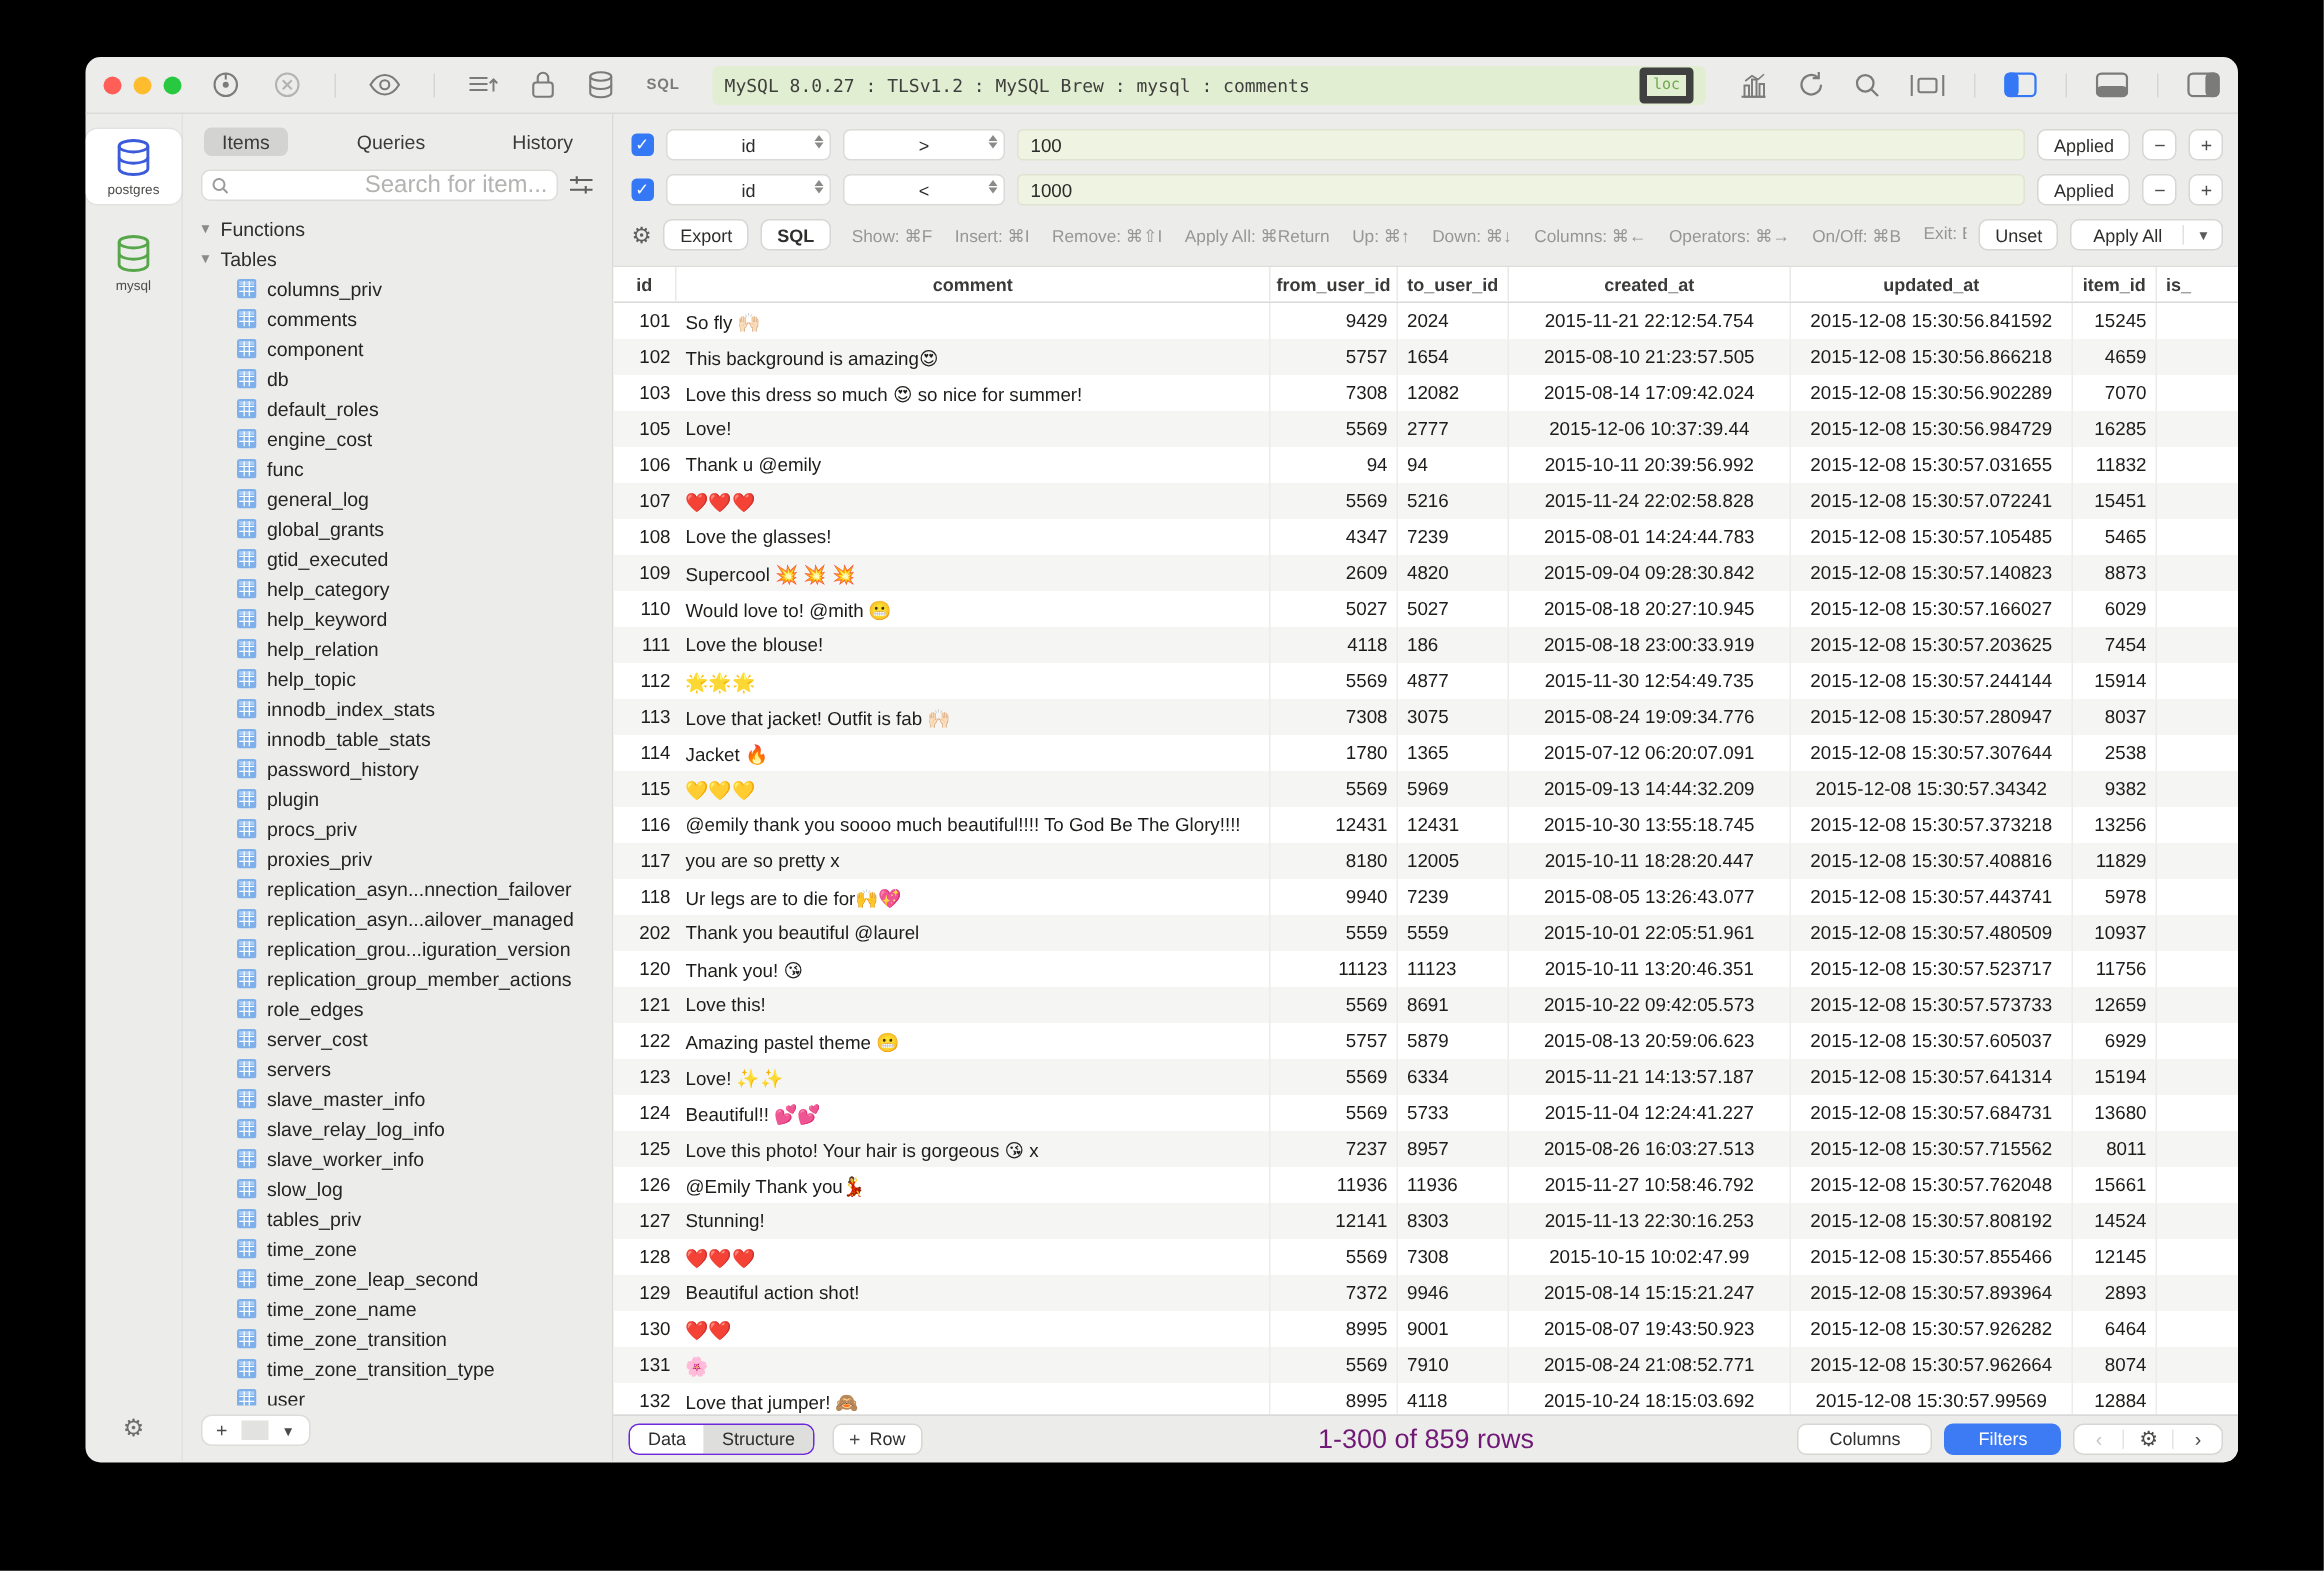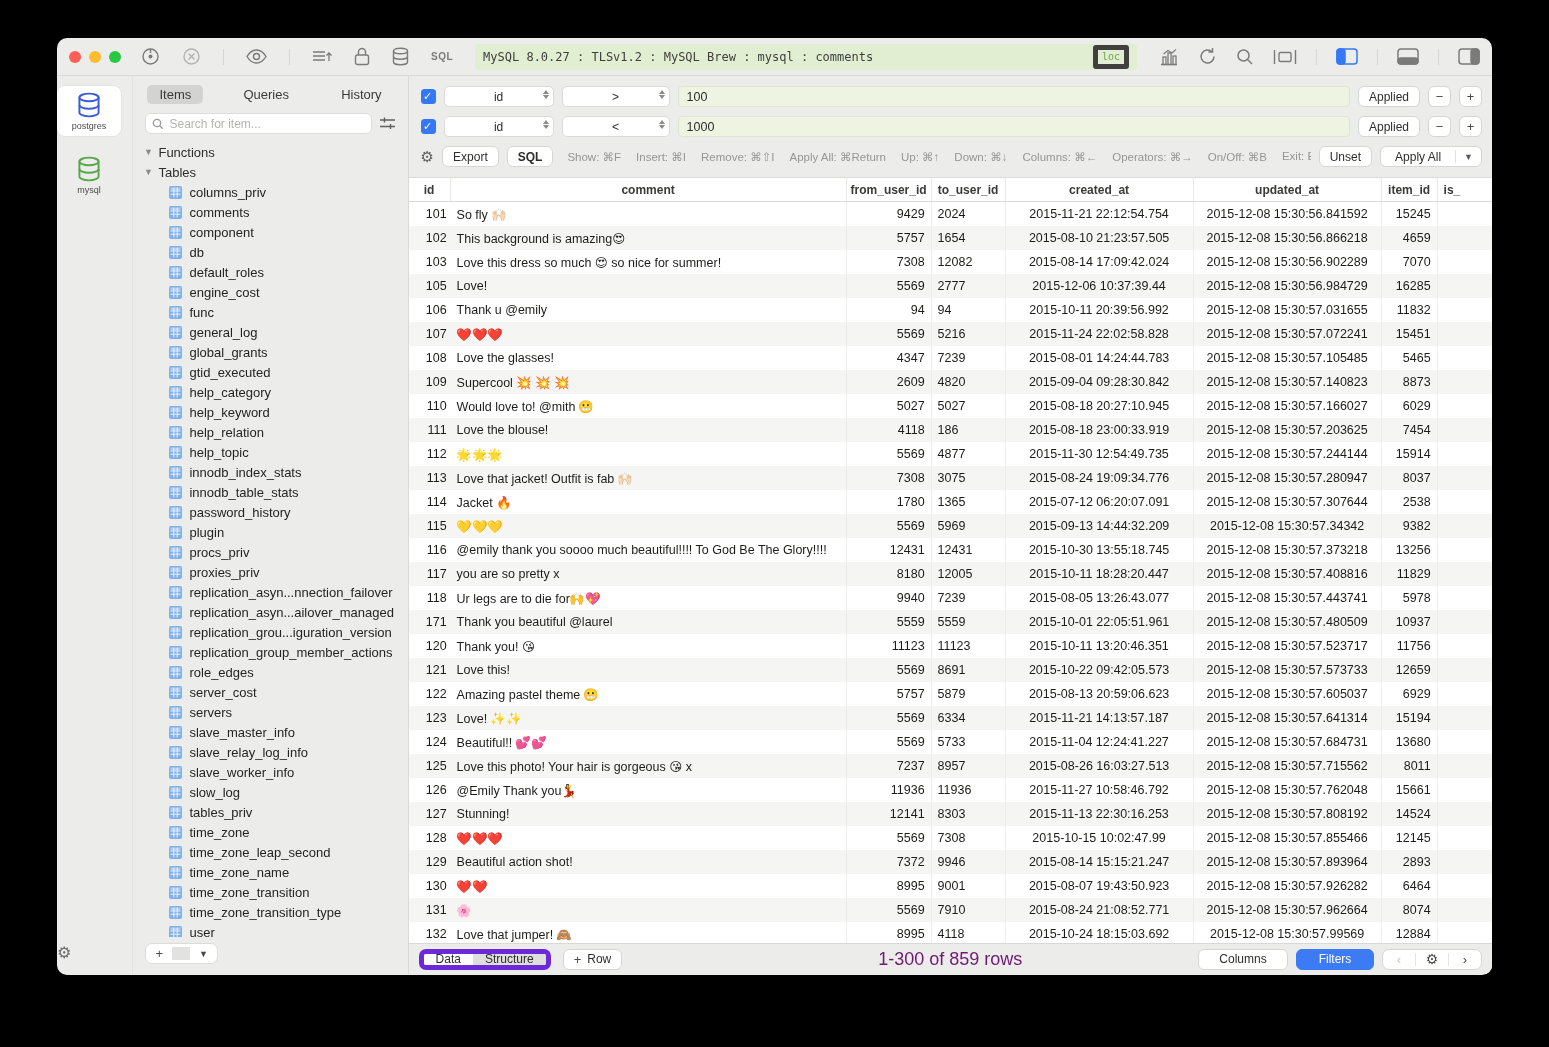--- a/index.html
+++ b/index.html
@@ -14,33 +14,33 @@
   .tb-icons { display:flex; align-items:center; gap:22px; color:#7b7b79; }
   .tb-icons .dim { color:#b3b3b1; }
   .tb-sep { width:1px; height:16px; background:#d6d6d4; }
   .sql-text { font-size:10px; font-weight:bold; letter-spacing:.5px; color:#7b7b79; }
   .title-box { flex:1; margin:11px 22px; height:26px; background:#e1eed2; border-radius:4px; display:flex; align-items:center; padding:0 8px; }
   .title-text { flex:1; font-family:"DejaVu Sans Mono","Liberation Mono",monospace; font-size:12px; color:#3f3f3d; white-space:nowrap; overflow:hidden; }
   .loc-badge { font-family:"DejaVu Sans Mono",monospace; font-size:10px; color:#71a74e; border:5px solid #404040; border-radius:3px; padding:0 4px; line-height:14px; }
 
   
   .content { display:flex; height:898px; }
-  .rail { width:80px; display:flex; flex-direction:column; padding-top:10px; border-right:1px solid #e2e2e0; }
+  .rail { width:80px; display:flex; flex-direction:column; align-items:center; padding-top:10px; border-right:1px solid #e2e2e0; }
   .conn { width:64px; border-radius:8px; padding:6px 0 5px; display:flex; flex-direction:column; align-items:center; gap:3px; margin-bottom:14px; cursor:default; }
   .conn.active { background:#ffffff; box-shadow:0 0 0 1px rgba(0,0,0,.04); }
   .conn-label { font-size:9px; color:#4c4c4a; }
   .rail-gear { margin-top:auto; margin-bottom:12px; font-size:16px; color:#6e6e6c; }
 
   .sidebar { width:288px; border-right:1px solid #d9d9d7; display:flex; flex-direction:column; }
   .side-tabs { display:flex; align-items:flex-end; justify-content:space-between; padding:9px 14px 6px; }
   .side-tab { font-size:13px; color:#3a3a38; padding:2px 12px; border-radius:5px; }
   .side-tab.active { background:#d3d3d1; }
   .search-row { display:flex; align-items:center; gap:7px; padding:3px 12px 6px; }
   .search-box { flex:1; height:21px; background:#fff; border:1px solid #dcdcda; border-radius:6px; display:flex; align-items:center; padding:0 6px; gap:5px; }
-  .search-box input { border:none; outline:none; flex:1; font-size:12px; color:#333; background:transparent; font-family:inherit; }
+  .search-box input { border:none; outline:none; flex:1; font-size:16px; color:#333; background:transparent; font-family:inherit;text-align:right; }
   .search-box input::placeholder { color:#b3b3b1; }
   .tree { flex:1; overflow:hidden; padding:2px 0 0 10px; }
   .tree-group { display:flex; align-items:center; gap:5px; height:20px; font-size:13px; color:#2e2e2c; }
   .chev { font-size:9px; color:#8a8a88; width:10px; text-align:center; }
   .tree-items { }
   .tree-item { display:flex; align-items:center; gap:7px; height:20px; padding-left:26px; font-size:13px; color:#242422; white-space:nowrap; }
   .side-bottom { padding:6px 12px 10px; }
   .addconn { display:inline-flex; align-items:center; background:#fff; border:1px solid #dcdcda; border-radius:7px; height:21px; overflow:hidden; }
   .addconn span { padding:0 9px; font-size:13px; color:#4a4a48; }
   .addconn .dv { width:1px; height:13px; background:#e2e2e0; }
@@ -80,21 +80,21 @@
   .trow { height:24px; }
   .trow:nth-child(even) { background:#f5f5f4; }
   .c { font-size:12.5px; color:#1c1c1a; display:flex; align-items:center; padding:0 6px; white-space:nowrap; overflow:hidden; border-right:1px solid #ececeb; }
   .c.rt { justify-content:flex-end; }
   .c.ct { justify-content:center; }
   .c-id { border-right:none; justify-content:flex-end; padding-right:4px; }
   .c-is { border-right:none; }
 
   
   .statusbar { height:31px; background:#ececeb; border-top:1px solid #d8d8d6; display:flex; align-items:center; padding:0 10px; position:relative; flex:none; }
-  .seg { display:flex; border:5px solid #6d28d9; border-radius:7px; overflow:hidden; height:21px; }
+  .seg { display:flex; border:1px solid #6d28d9; border-radius:7px; overflow:hidden; height:21px; }
   .seg > div { font-size:12px; color:#2e2e2c; display:flex; align-items:center; padding:0 12px; }
   .seg .on { background:#fff; }
   .seg .off { background:#dededc; }
   .addrow { margin-left:12px; gap:6px; }
   .addrow i { font-style:normal; font-size:13px; color:#4a4a48; }
   .rowcount { position:absolute; left:0; right:0; text-align:center; font-size:18px; color:#701a75; pointer-events:none; }
   .sb-right { margin-left:auto; display:flex; align-items:center; gap:8px; }
   .btn-filters { background:#3d7bf5; border:1px solid #3d7bf5; color:#fff; width:78px; }
   .btn-columns { width:90px; }
   .pager { display:flex; align-items:center; background:#fff; border:1px solid #d6d6d4; border-radius:7px; height:21px; overflow:hidden; }
@@ -1027,21 +1027,21 @@
     <div class="c">Ur legs are to die for🙌💖</div>
     <div class="c rt">9940</div>
     <div class="c">7239</div>
     <div class="c ct">2015-08-05 13:26:43.077</div>
     <div class="c ct">2015-12-08 15:30:57.443741</div>
     <div class="c rt">5978</div>
     <div class="c c-is"></div>
   </div>
 
   <div class="trow">
-    <div class="c c-id">171</div>
+    <div class="c c-id">202</div>
     <div class="c">Thank you beautiful @laurel</div>
     <div class="c rt">5559</div>
     <div class="c">5559</div>
     <div class="c ct">2015-10-01 22:05:51.961</div>
     <div class="c ct">2015-12-08 15:30:57.480509</div>
     <div class="c rt">10937</div>
     <div class="c c-is"></div>
   </div>
 
   <div class="trow">

